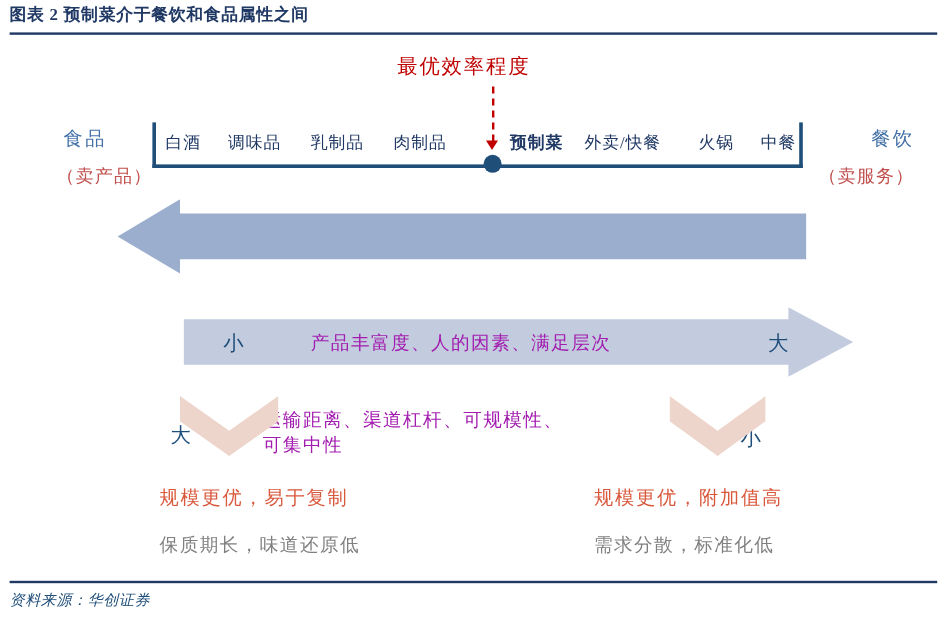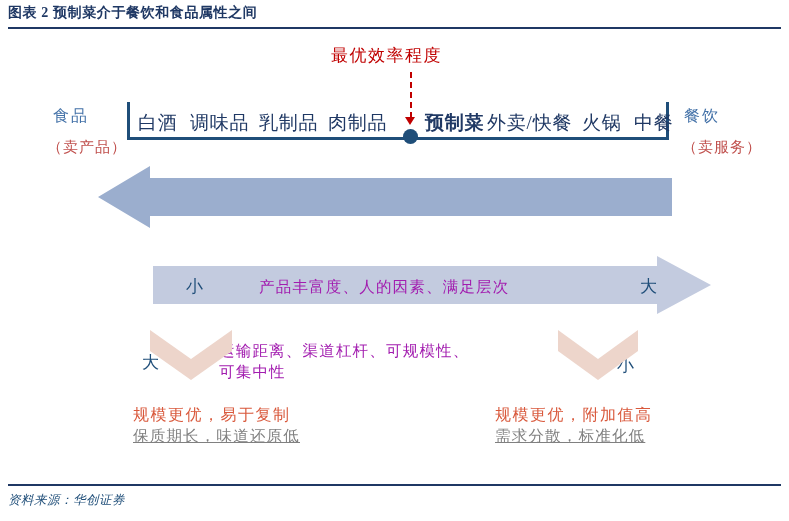--- a/index.html
+++ b/index.html
@@ -126,21 +126,21 @@
     left: 403px;
     top: 129px;
     width: 15px;
     height: 15px;
     border-radius: 50%;
     background: #1F4E79;
   }
   .spectrum-item {
     position: absolute;
     top: 110px;
-    font-size: 19px;
+    font-size: 14px;
     color: #1F3864;
     letter-spacing: 0.8px;
     white-space: nowrap;
   }
   .spectrum-item.highlight {
     font-weight: bold;
   }
 
   
   .end-label {
@@ -164,21 +164,21 @@
     left: 47px;
     top: 106px;
     text-align: left;
   }
   #label-food .primary { padding-left: 6px; }
   #label-catering {
     left: 682px;
     top: 106px;
     text-align: left;
   }
-  #label-catering .primary { padding-left: 2px; }
+  #label-catering .primary { padding-left: 2px; text-align: right; }
 
   
   .arrow-wrap {
     position: absolute;
   }
   .arrow-svg {
     display: block;
   }
   .arrow-text {
     position: absolute;
@@ -223,21 +223,21 @@
     display: block;
     font-size: 16px;
     color: #D9593C;
     letter-spacing: 1.5px;
   }
   .bottom-note .note-lo {
     display: block;
     font-size: 15.5px;
     color: #808080;
     letter-spacing: 1.2px;
-    text-decoration: underline;
+    margin-top: 18px;
   }
   #note-left  { left: 133px; top: 405px; }
   #note-right { left: 495px; top: 405px; }
 </style>
 </head>
 <body>
 
 <div id="header">
   <div id="header-title">图表 2  预制菜介于餐饮和食品属性之间</div>
 </div>

